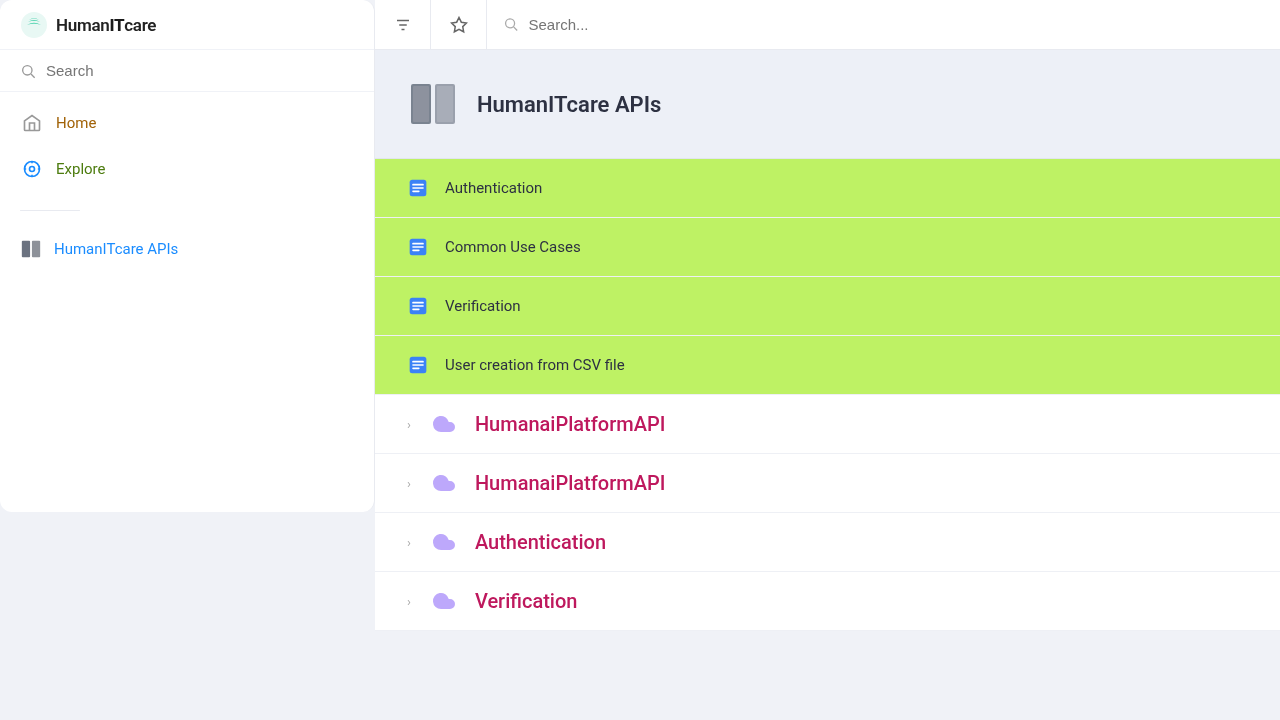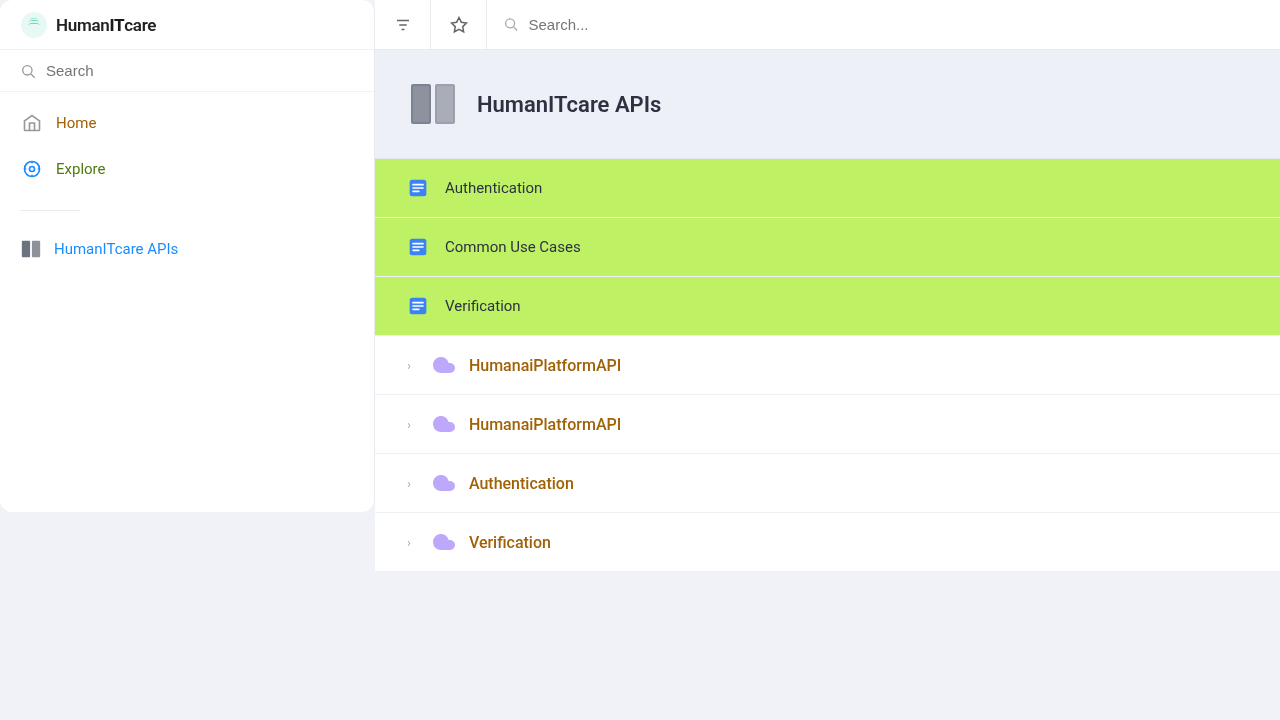--- a/index.html
+++ b/index.html
@@ -227,23 +227,24 @@
     .folder-item {
       display: flex;
       align-items: center;
       padding: 16px 32px;
       gap: 12px;
       border-bottom: 1px solid #eef0f5;
       cursor: pointer;
       background: #ffffff;
     }
     .folder-item-label {
-      font-size: 16px;
-      color: #a16207;
+      font-size: 20px;
+      color: #be185d;
       font-weight: 500;
+      margin-left: 6px;
     }
   </style>
 </head>
 <body>
 
 <div class="sidebar">
 
   <div class="sidebar-logo">
     <svg class="logo-icon" viewBox="0 0 28 28" fill="none" xmlns="http://www.w3.org/2000/svg">
       <circle cx="14" cy="14" r="13" fill="#e8f8f4"></circle>
@@ -375,20 +376,31 @@
           <svg width="20" height="20" viewBox="0 0 24 24">
             <rect x="2" y="2" width="20" height="20" rx="3" fill="#3b82f6"></rect>
             <rect x="5" y="7" width="14" height="2" rx="1" fill="white"></rect>
             <rect x="5" y="11" width="14" height="2" rx="1" fill="white"></rect>
             <rect x="5" y="15" width="9" height="2" rx="1" fill="white"></rect>
           </svg>
         </div>
         <span class="list-item-label">Verification</span>
       </div>
 
+      <div class="list-item">
+        <div class="list-item-icon">
+          <svg width="20" height="20" viewBox="0 0 24 24">
+            <rect x="2" y="2" width="20" height="20" rx="3" fill="#3b82f6"></rect>
+            <rect x="5" y="7" width="14" height="2" rx="1" fill="white"></rect>
+            <rect x="5" y="11" width="14" height="2" rx="1" fill="white"></rect>
+            <rect x="5" y="15" width="9" height="2" rx="1" fill="white"></rect>
+          </svg>
+        </div>
+        <span class="list-item-label">User creation from CSV file</span>
+      </div>
 
 
       <div class="folder-item">
         <span class="chevron-icon">›</span>
         <div class="cloud-icon-wrap">
           <svg width="24" height="24" viewBox="0 0 24 24" fill="none">
             <path d="M18 10h-1.26A8 8 0 1 0 9 20h9a5 5 0 0 0 0-10z" fill="#a78bfa" opacity="0.75"></path>
           </svg>
         </div>
         <span class="folder-item-label">HumanaiPlatformAPI</span>

